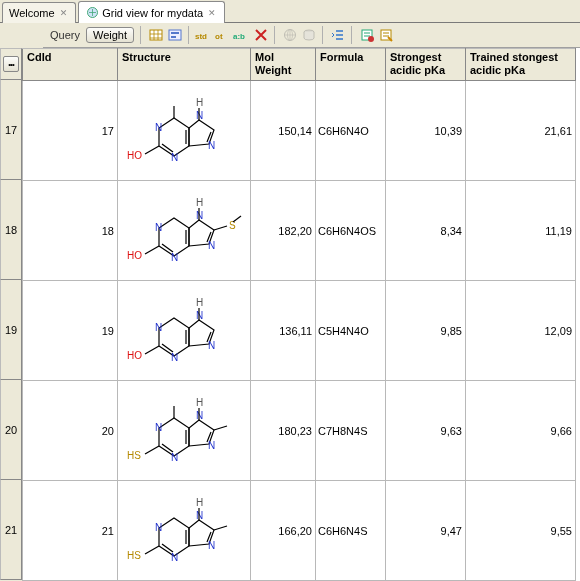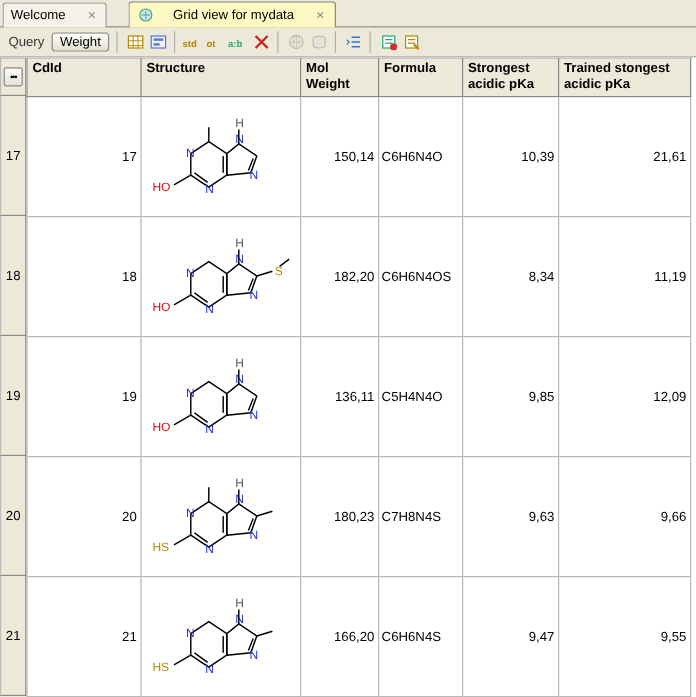--- a/index.html
+++ b/index.html
@@ -15,34 +15,34 @@
     display: flex;
     align-items: flex-end;
     height: 22px;
     background: #ECE9D8;
     border-bottom: 1px solid #7a7a7a;
     padding-left: 2px;
   }
   .tab {
     display: flex;
     align-items: center;
-    gap: 16px;
+    gap: 3px;
     height: 20px;
     padding: 0 6px;
     background: #F5F3E9;
     border: 1px solid #8a8a8a;
     border-bottom: none;
     border-radius: 3px 3px 0 0;
-    margin-right: 18px;
+    margin-right: 2px;
     position: relative;
     top: 1px;
     cursor: pointer;
   }
   .tab.active {
-    background: #fef9c3;
+    background: #ffffff;
     height: 21px;
     top: 1px;
     z-index: 2;
   }
   .tab .close {
     font-size: 9px;
     color: #888;
     padding: 0 2px;
   }
   .tabicon {
@@ -50,20 +50,21 @@
     display: inline-flex; align-items: center; justify-content: center;
   }
   .toolbar {
     display: flex;
     align-items: center;
     height: 24px;
     background: #ECE9D8;
     border-bottom: 1px solid #a0a0a0;
     gap: 3px;
     padding: 0 4px;
+    margin-left: 43px;
   }
   .link {
     color: #333;
     padding: 0 3px;
     cursor: pointer;
   }
   .btn {
     border: 1px solid #8a8a8a;
     background: linear-gradient(#fdfdfb,#e4e1d2);
     padding: 1px 6px;

